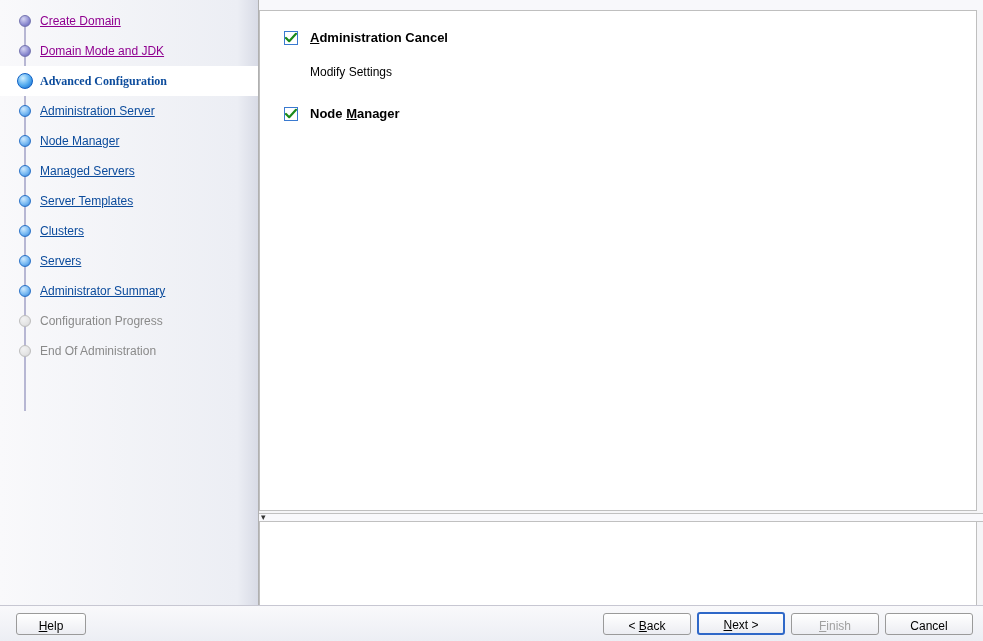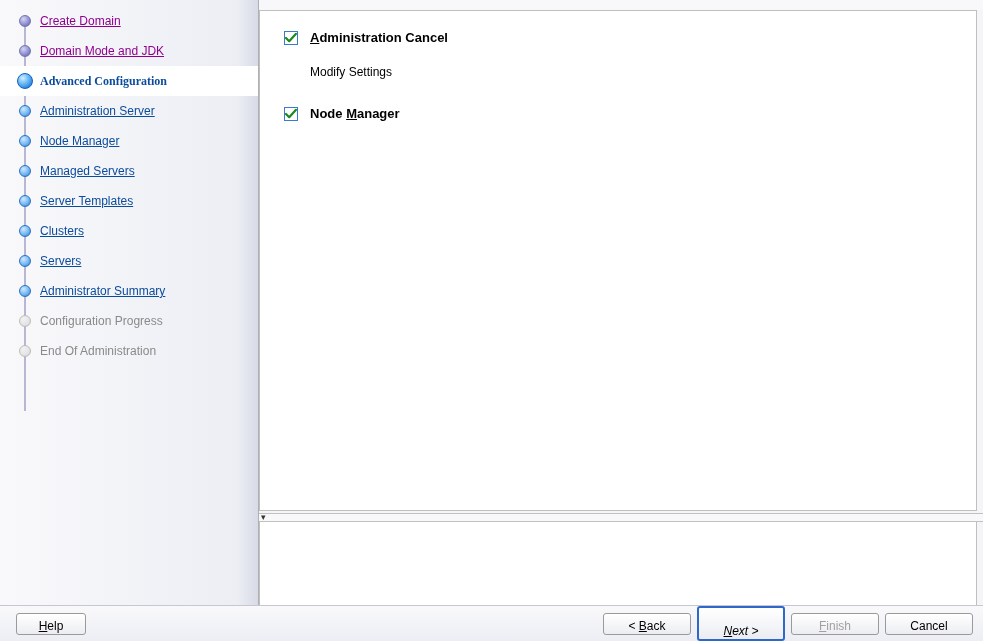--- a/index.html
+++ b/index.html
@@ -202,22 +202,21 @@
     cursor: pointer;
     color: #000;
   }
   .btn u { text-decoration: underline; }
   .btn.disabled {
     color: #a0a0a0;
     cursor: default;
   }
   .btn.default-btn {
     border: 2px solid #2f68c8;
-    height: 35px;
-    font-style: italic;
+    height: 23px;
   }
   .help-btn {
     min-width: 70px;
   }
 </style>
 </head>
 <body>
 
 <div class="main-container">
 

